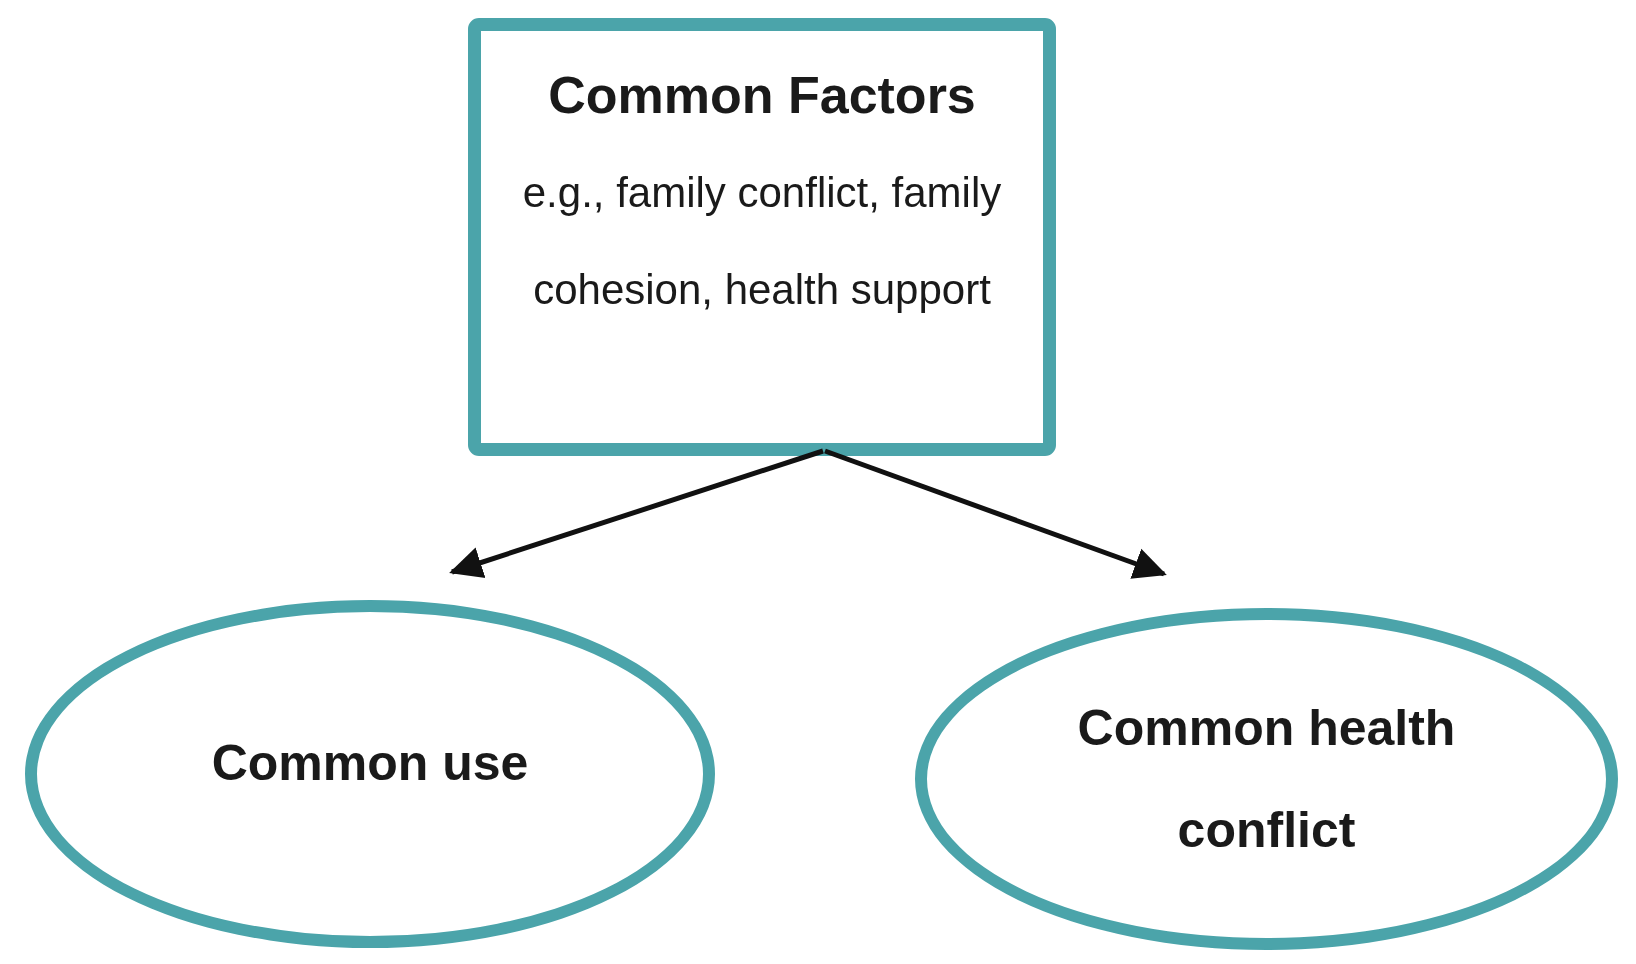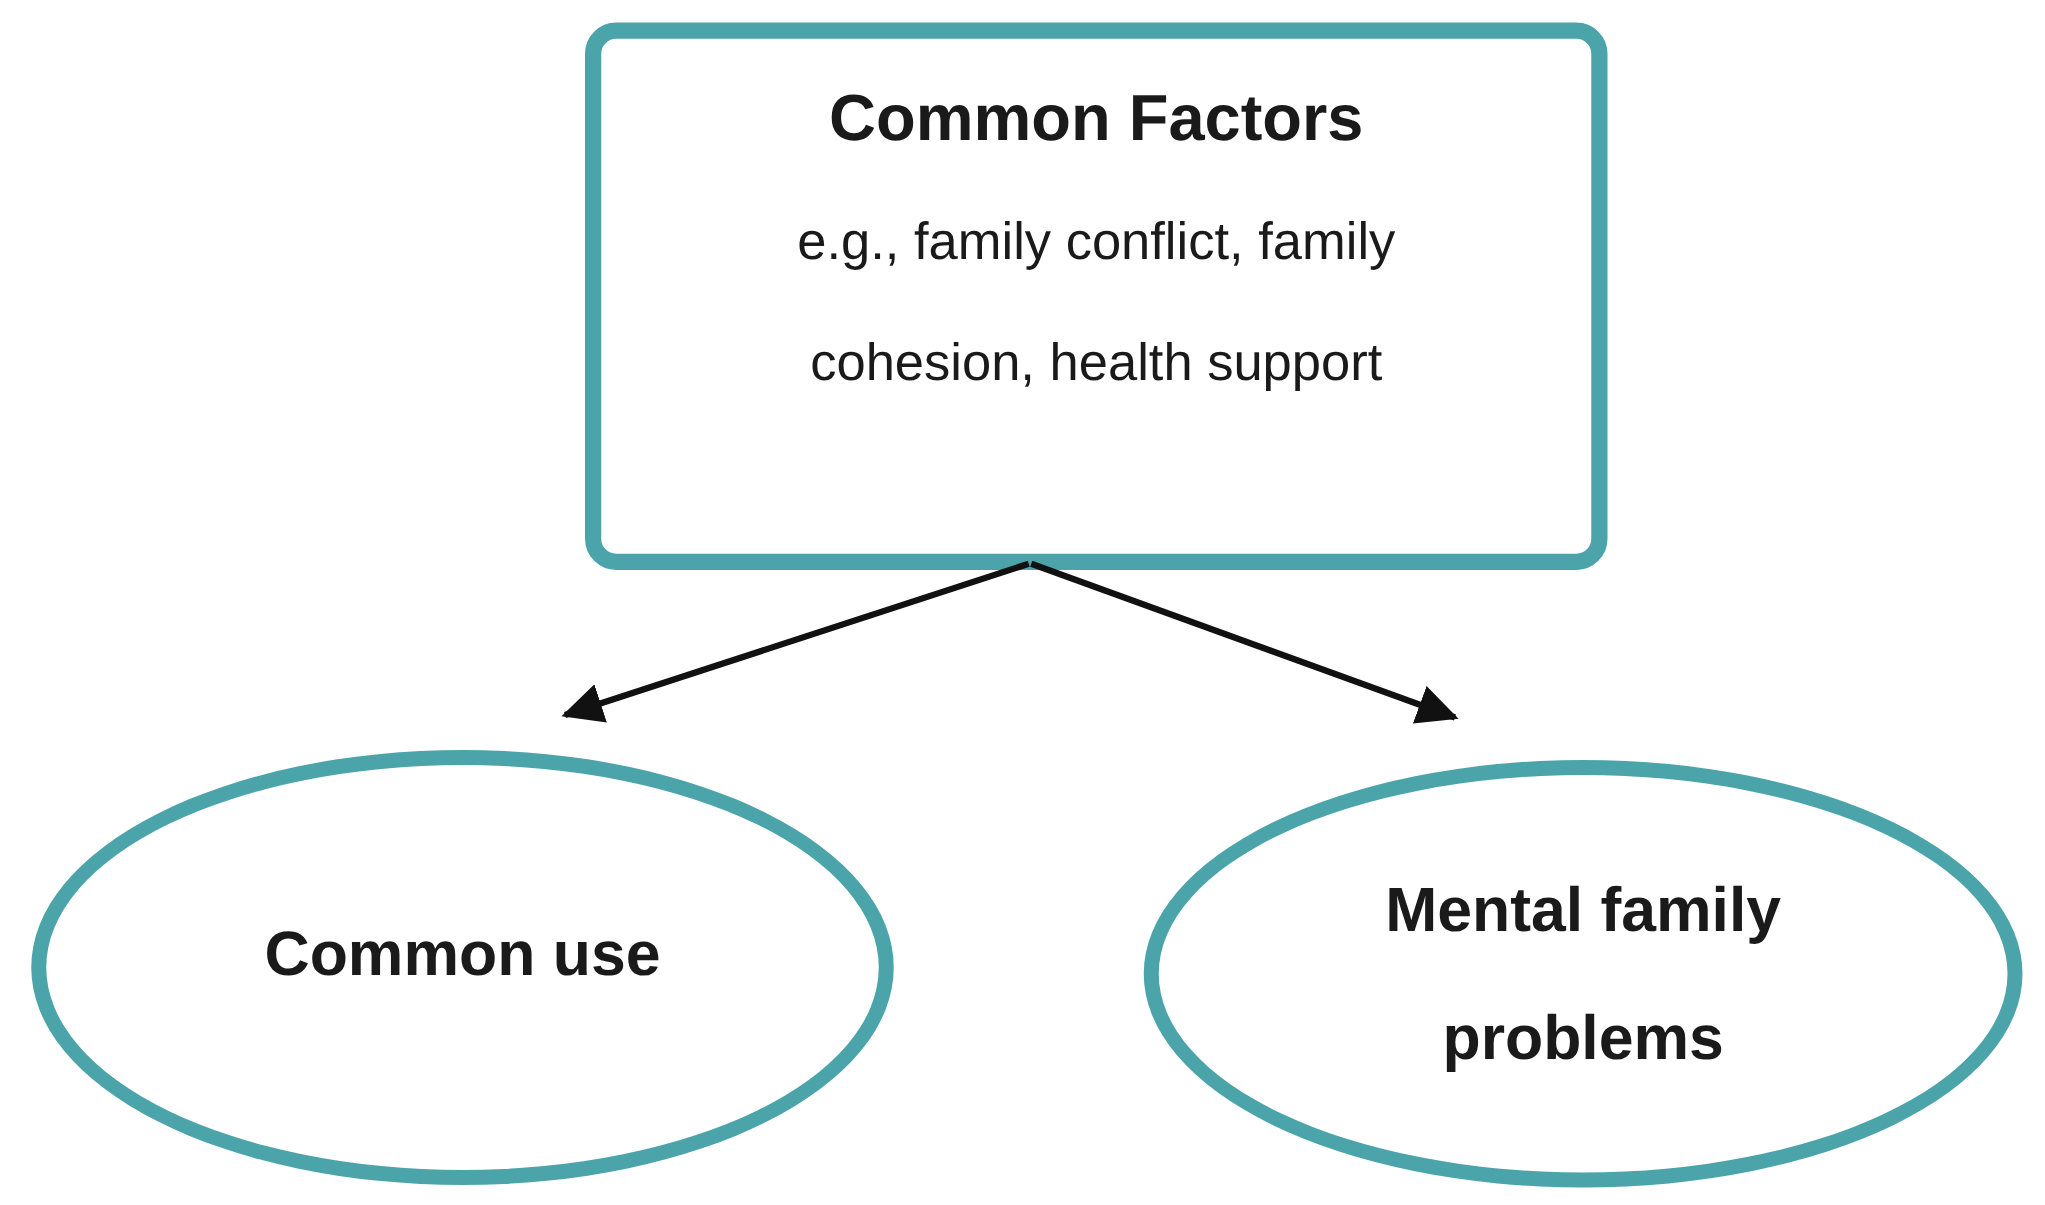--- a/index.html
+++ b/index.html
@@ -19,24 +19,24 @@
     height: 964px;
     background: var(--bg);
     overflow: hidden;
   }
 
   
   .factor-box {
     position: absolute;
     left: 468px;
     top: 18px;
-    width: 818px;
+    width: 588px;
     height: 438px;
     border: 13px solid var(--accent);
-    border-radius: 25px;
+    border-radius: 11px;
     background: var(--bg);
   }
   .factor-box .box-title {
     position: absolute;
     left: 0; right: 0;
     top: 29px;
     height: 70px;
     line-height: 70px;
     text-align: center;
     font-size: 52px;
@@ -122,18 +122,18 @@
     <line x1="823" y1="451" x2="452" y2="572" marker-end="url(#arrowhead)"></line>
     <line x1="825" y1="451" x2="1164" y2="574" marker-end="url(#arrowhead)"></line>
   </svg>
 
   <div class="node-ellipse alcohol">
     <div class="node-label">Common use</div>
   </div>
 
   <div class="node-ellipse mental">
     <div class="node-label">
-      <div>Mental family</div>
-      <div>problems</div>
+      <div>Common health</div>
+      <div>conflict</div>
     </div>
   </div>
 
 </div>
 
 </body></html>

